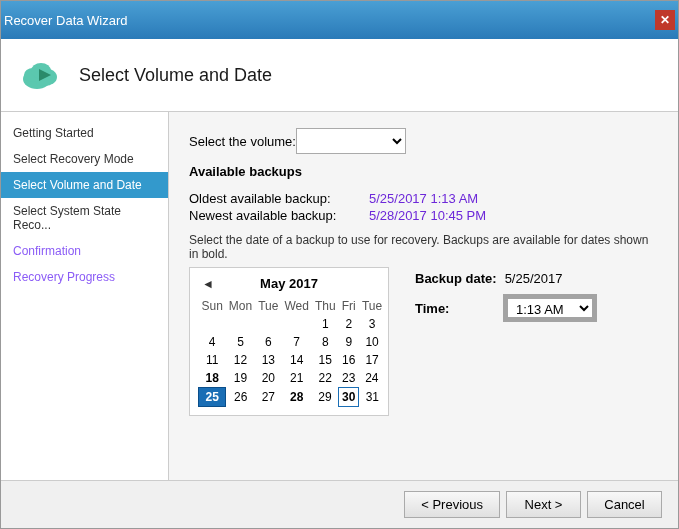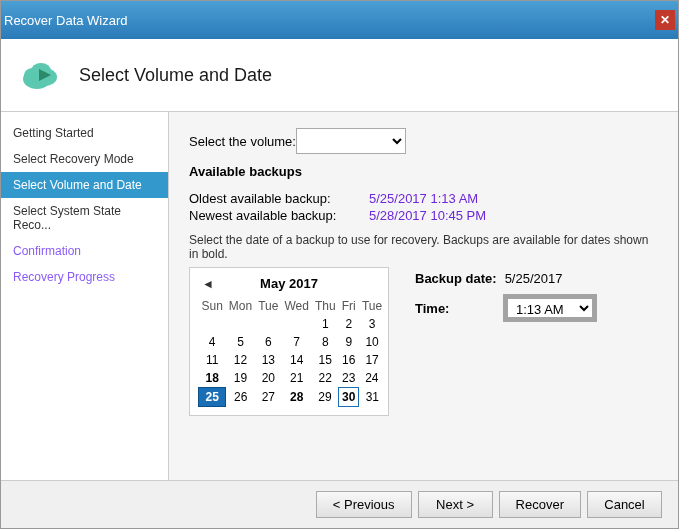--- a/index.html
+++ b/index.html
@@ -439,16 +439,15 @@
             </select>
           </div>
         </div>
       </div>
     </div>
   </div>
 
   <div class="footer-area">
     <button class="footer-btn">&lt; Previous</button>
     <button class="footer-btn">Next &gt;</button>
-    <button class="footer-btn">Recover</button>
     <button class="footer-btn">Cancel</button>
   </div>
 </div>
 
 </body></html>

